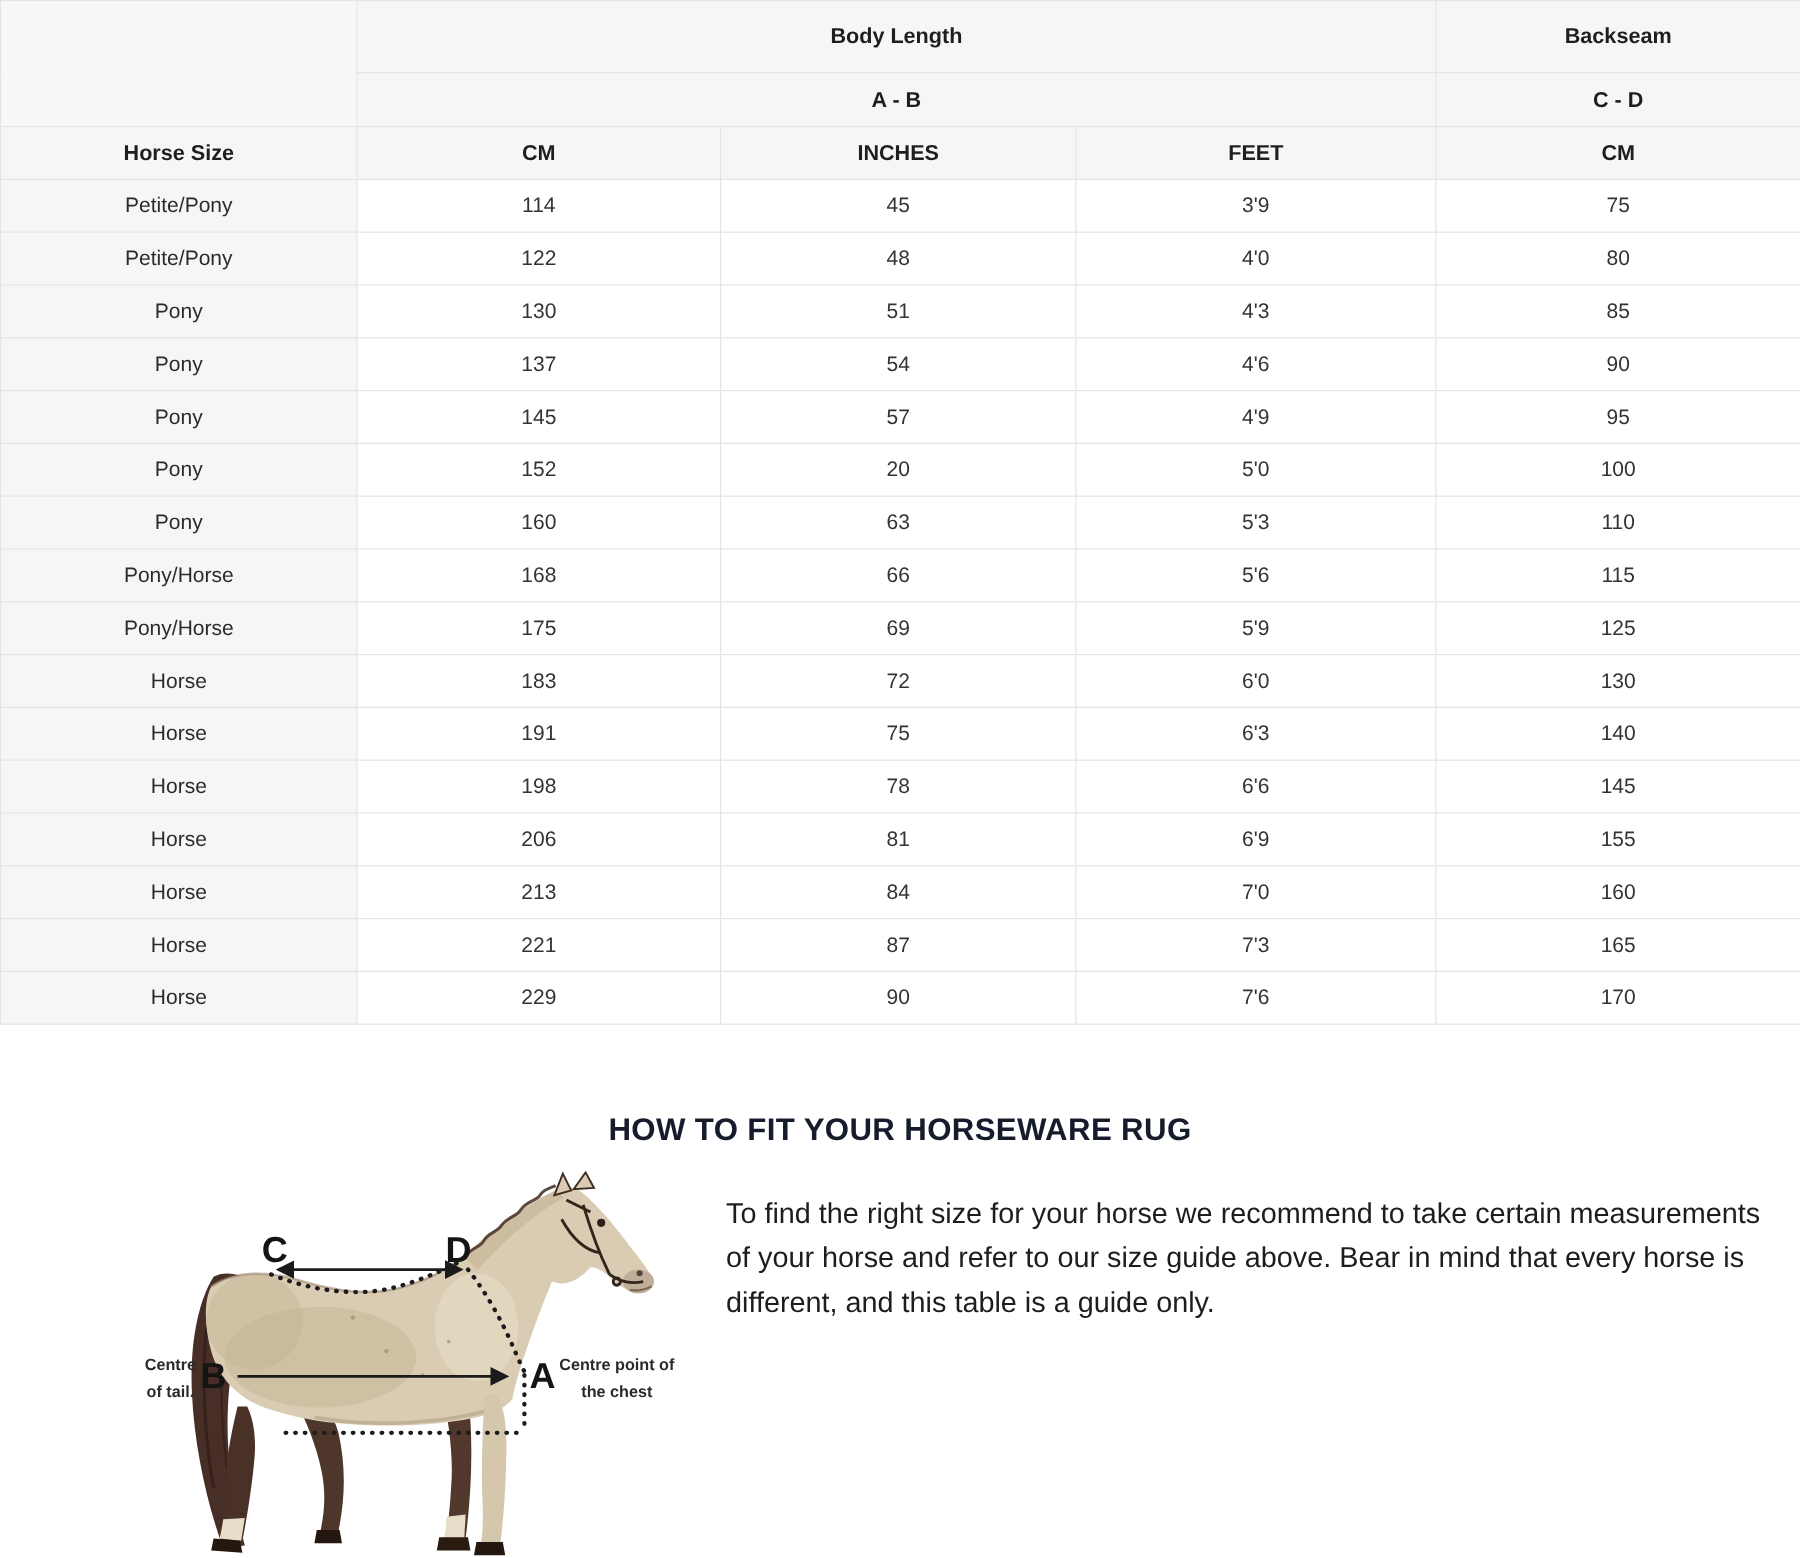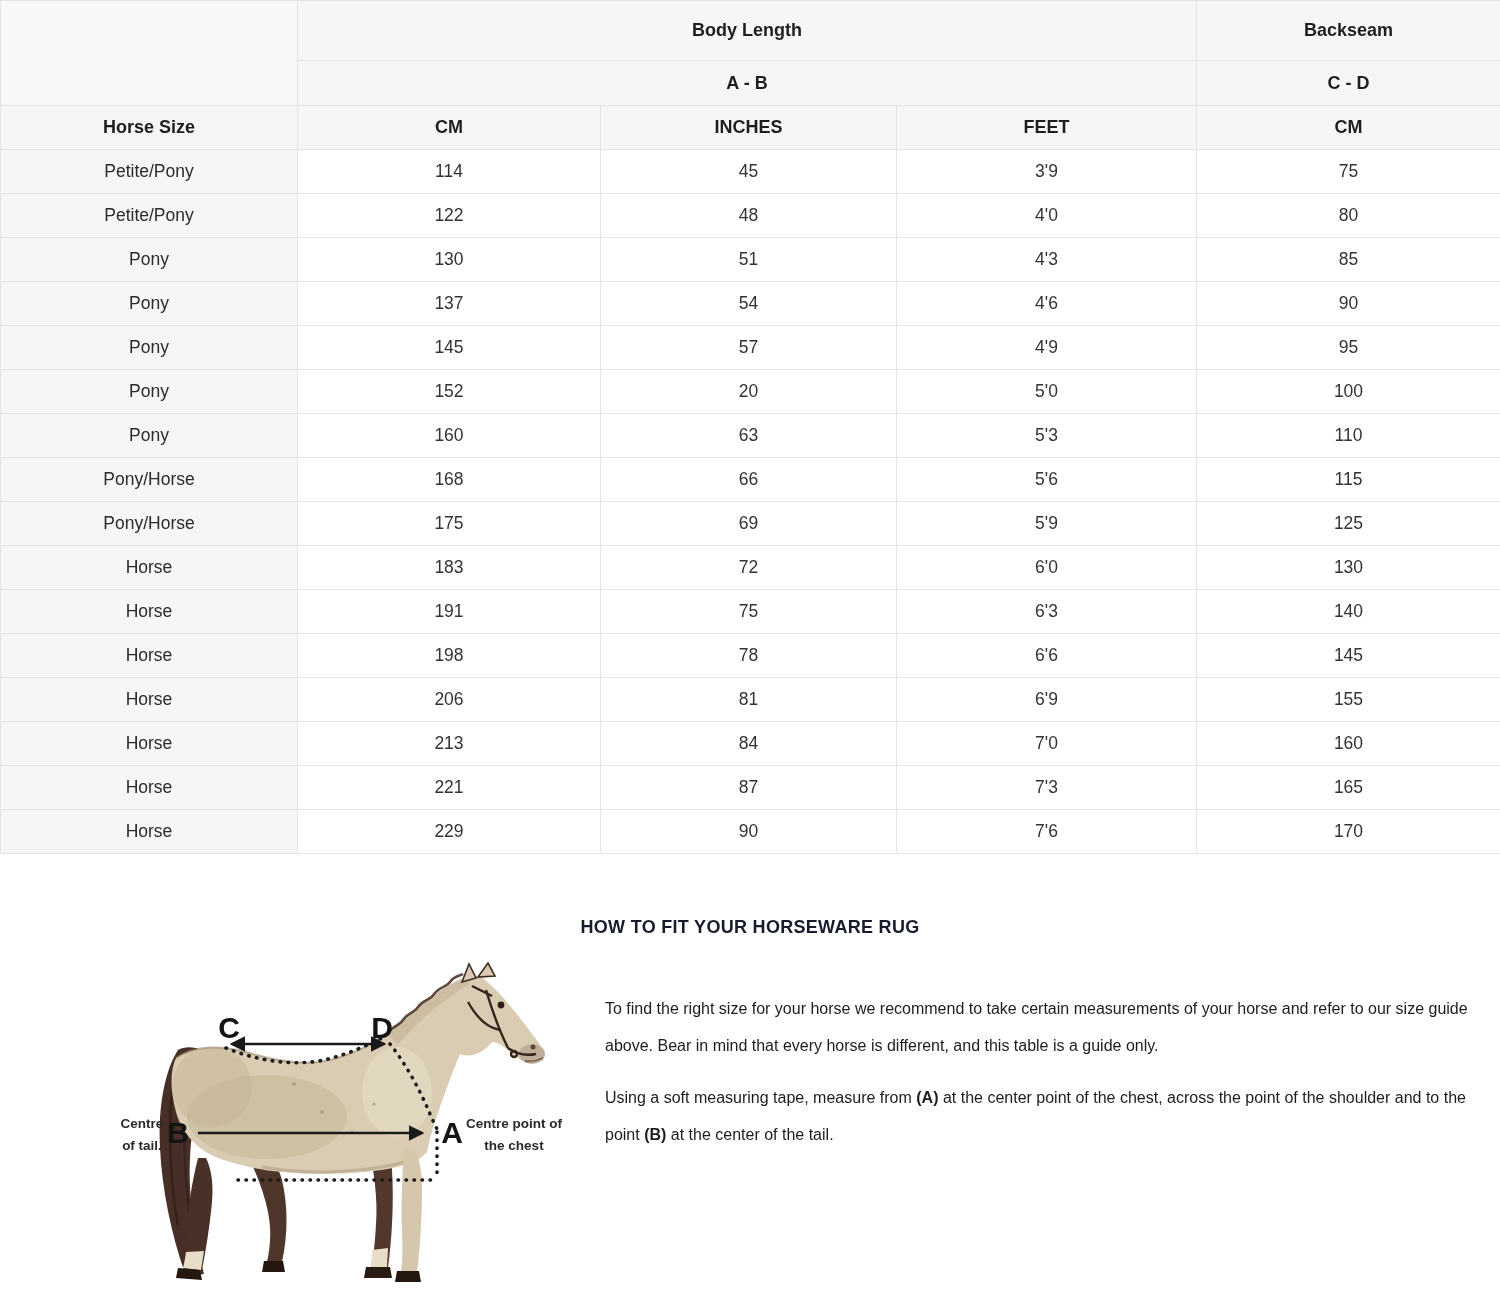--- a/index.html
+++ b/index.html
@@ -29,29 +29,29 @@
   }
   .size-table thead tr:nth-child(1) th{height:60px;}
   .size-table thead tr:nth-child(2) th{height:45px;}
   .size-table thead tr:nth-child(3) th{height:44px;}
   .size-table td.corner{background:#f8f8f8;}
   .size-table tbody td{height:44px;background:#ffffff;}
   .size-table tbody td.rowhead{background:var(--headerbg);color:#2b2b2b;}
 
   .guide{padding-top:58px;}
   .guide-title{
-    margin:0;text-align:center;
-    font-size:18px;line-height:30px;font-weight:bold;
+    margin:14px;text-align:center;
+    font-size:26px;line-height:30px;font-weight:bold;
     letter-spacing:.3px;color:var(--titlecolor);
   }
   .guide-content{position:relative;margin-top:20px;height:335px;}
   .diagram{position:absolute;left:112px;top:0;width:470px;height:335px;}
   .copy{
-    position:absolute;left:605px;top:28px;width:888px;
-    font-size:16px;line-height:37px;color:var(--bodytext);
+    position:absolute;left:605px;top:17px;width:888px;
+    font-size:24px;line-height:37px;color:var(--bodytext);
   }
   .copy p{margin:0 0 15px 0;}
   .copy b{font-weight:bold;}
 
   .diag-letter{font-size:30px;font-weight:bold;fill:#141414;}
   .diag-caption{font-size:13.5px;font-weight:bold;fill:#2a2a2a;}
   .dotted{fill:none;stroke:#1c1c1c;stroke-width:3.6;stroke-linecap:round;stroke-dasharray:.5 7.5;}
   .arrowline{stroke:#1a1a1a;stroke-width:2.4;fill:none;}
 </style>
 </head>
@@ -285,18 +285,17 @@
             <text class="diag-caption" x="30" y="166" text-anchor="middle">Centre</text>
             <text class="diag-caption" x="30" y="188" text-anchor="middle">of tail.</text>
             <text class="diag-caption" x="402" y="166" text-anchor="middle">Centre point of</text>
             <text class="diag-caption" x="402" y="188" text-anchor="middle">the chest</text>
           </g>
         </svg>
       </div>
 
       <div class="copy">
         <p>To find the right size for your horse we recommend to take certain measurements of your horse and refer to our size guide above. Bear in mind that every horse is different, and this table is a guide only.</p>
-        <p>Using a soft measuring tape, measure from <b>(A)</b> at the center point of the chest, across the point of the shoulder and to the point <b>(B)</b> at the center of the tail.</p>
       </div>
 
     </div>
   </div>
 </div>
 
 </body></html>

